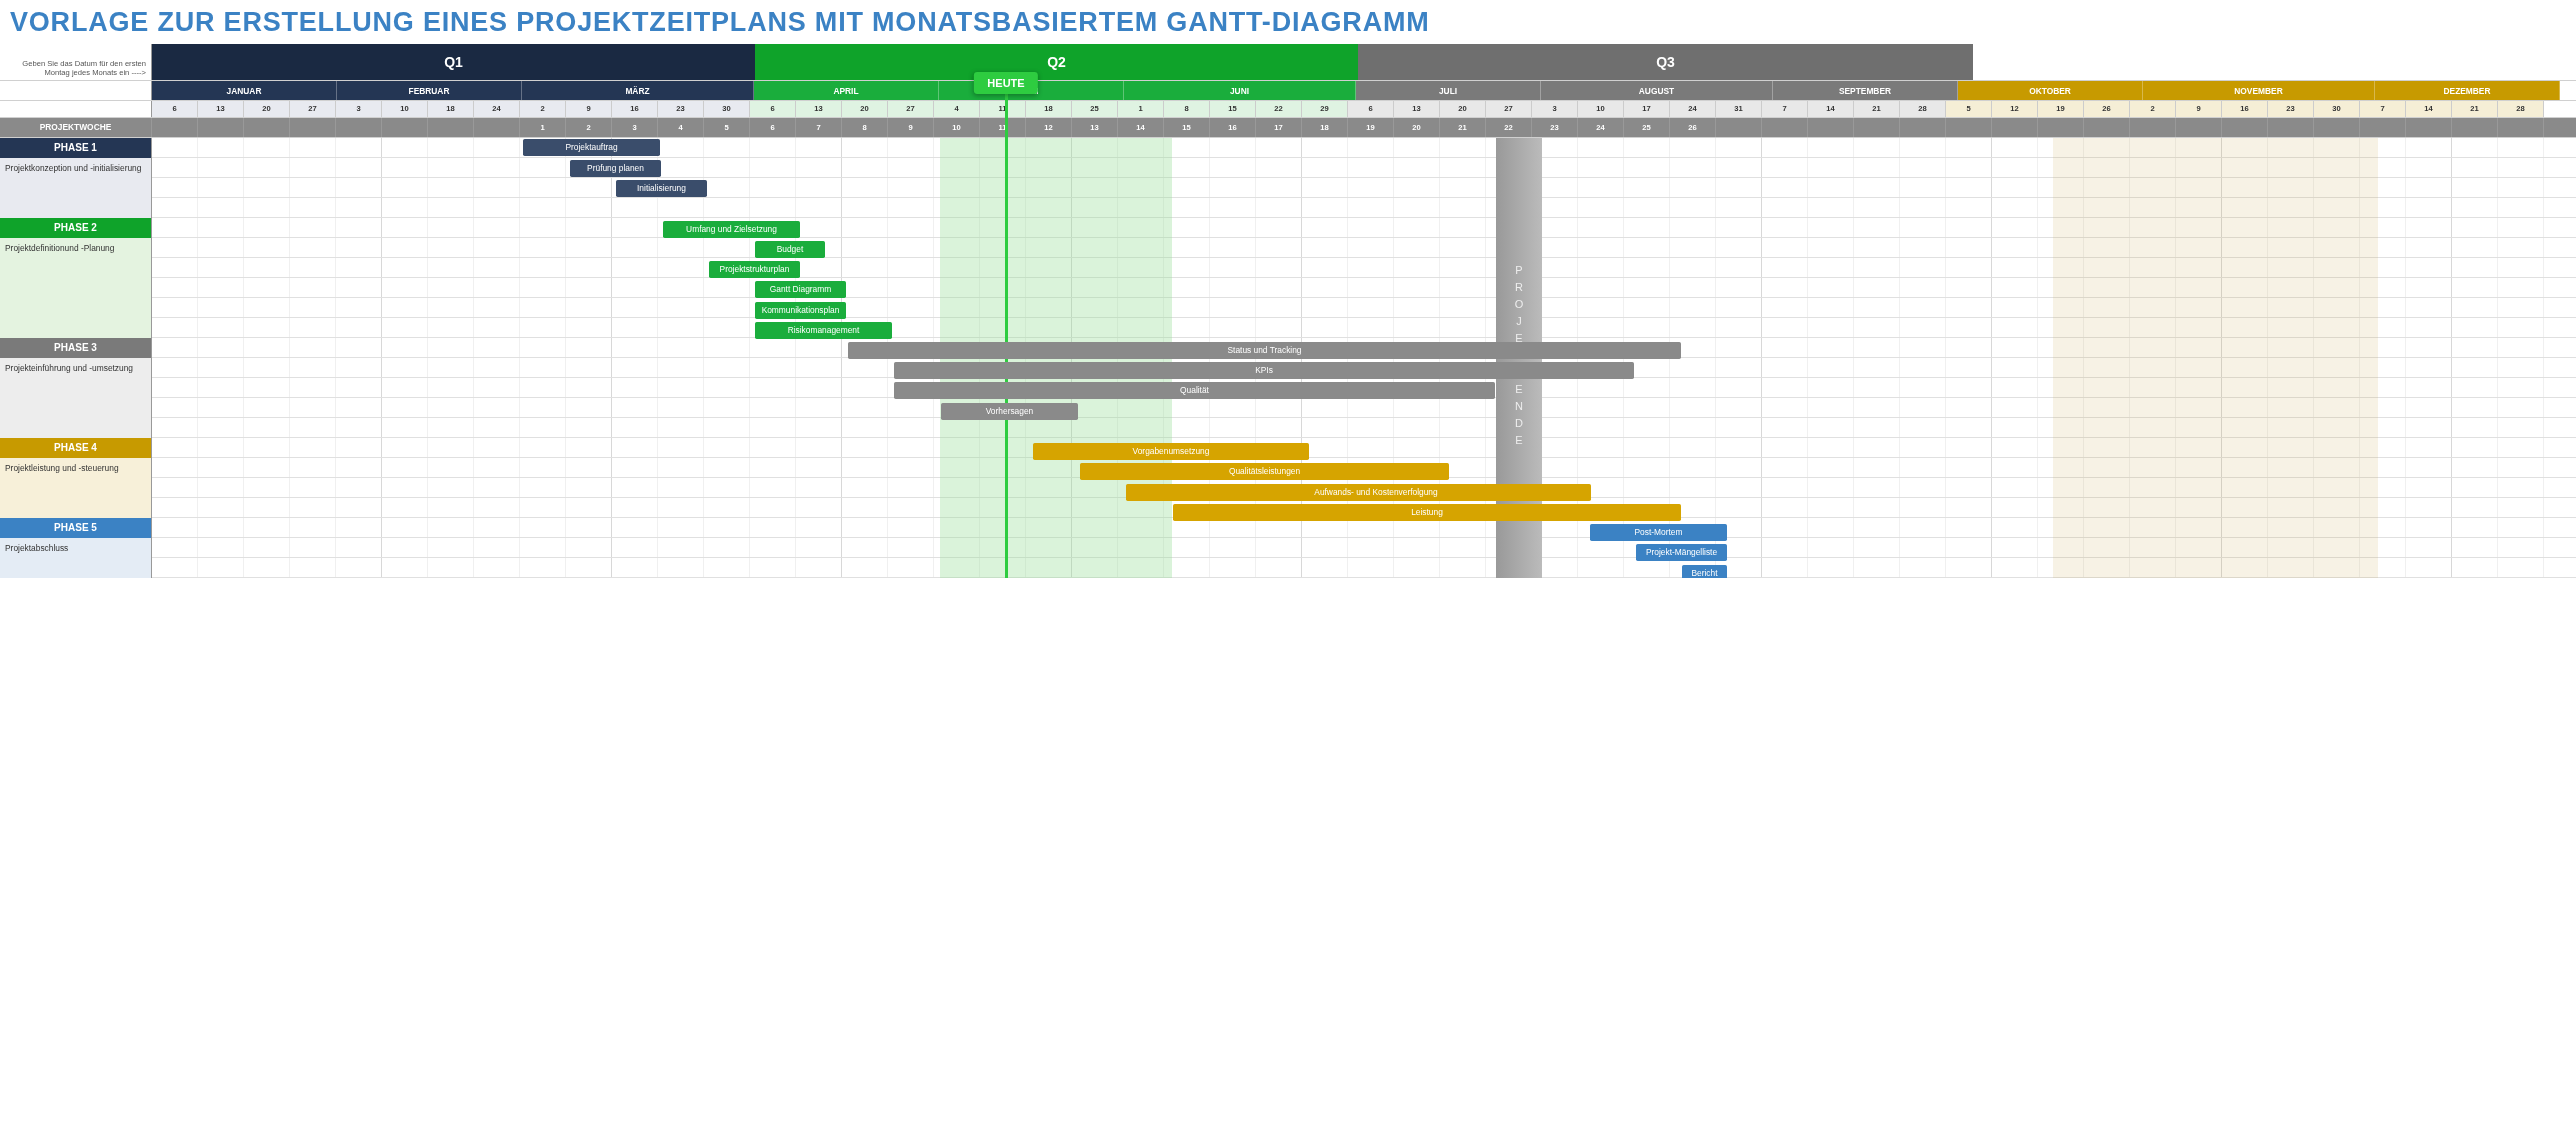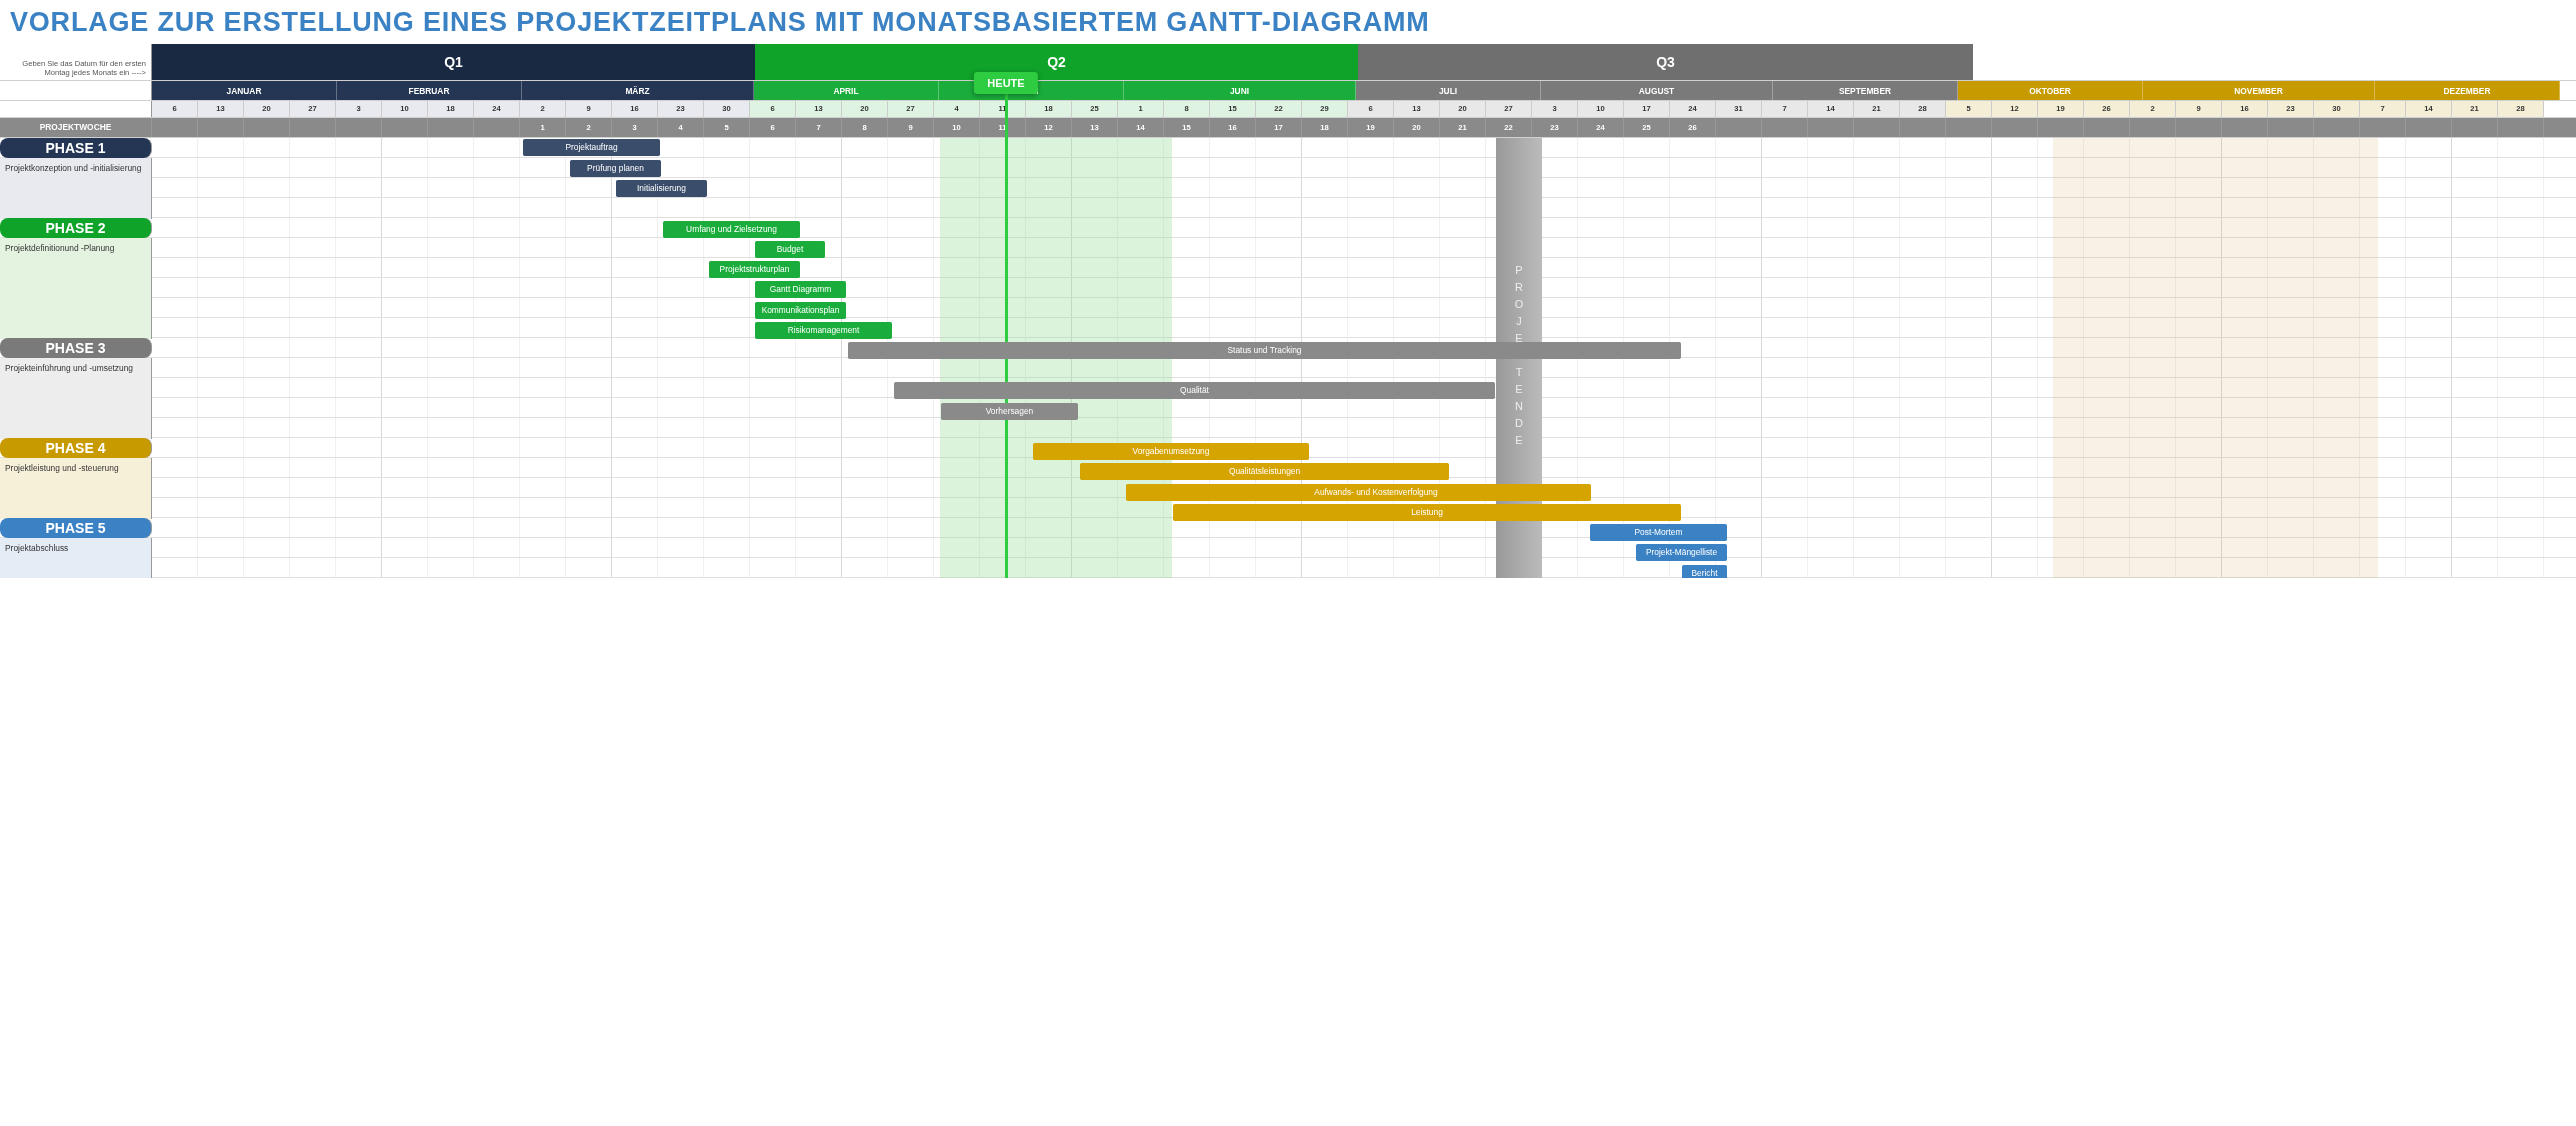--- a/index.html
+++ b/index.html
@@ -39,21 +39,21 @@
   .pwrow .sidecell { background: #8a8a8a; color: #fff; font-weight: bold; font-size: 8.4px; }
   .pwrow .pw { width: 46px; flex-shrink: 0; background: #8a8a8a; color: #fff; text-align: center; font-size: 7.6px; font-weight: bold; padding: 5px 0; border-right: 0.8px solid #999; }
 
   
   .bodygrid { position: relative; }
   .brow { display: flex; height: 20px; border-bottom: 0.8px solid #e0e0e0; }
   .brow .wcell { border-right: 0.8px solid #f0f0f0; }
   .brow .wcell:nth-child(5n+1) { border-right: 0.8px solid #d8d8d8; }
 
   
-  .phhead { font-weight: bold; color: #fff; font-size: 14px; height: 20px; border-radius: 8px; }
+  .phhead { font-weight: bold; color: #fff; font-size: 10px; height: 20px; }
   .ph1 { background: #243654; }
   .ph2 { background: #0fa32a; color:#fff; }
   .ph3 { background: #7a7a7a; }
   .ph4 { background: #c79a00; }
   .ph5 { background: #3b82c4; }
 
   
   .ph1bg { background: #e8eaf0; color:#333; }
   .ph2bg { background: #e4f3e0; color:#333; }
   .ph3bg { background: #ededed; color:#333; }
@@ -1448,20 +1448,21 @@
         <div class="bar bp1" style="top: 1.7px; left: 523px; width: 137px;">Projektauftrag</div>
         <div class="bar bp1" style="top: 22px; left: 570px; width: 91px;">Prüfung planen</div>
         <div class="bar bp1" style="top: 42px; left: 616px; width: 91px;">Initialisierung</div>
         <div class="bar bp2 t2" style="top: 83px; left: 663px; width: 137px; height: 17px;">Umfang und Zielsetzung</div>
         <div class="bar bp2" style="top: 103px; left: 755px; width: 70px;">Budget</div>
         <div class="bar bp2 t2" style="top: 123px; left: 709px; width: 91px; height: 17px;">Projektstrukturplan</div>
         <div class="bar bp2 t2" style="top: 143px; left: 755px; width: 91px; height: 17px;">Gantt Diagramm</div>
         <div class="bar bp2 t2" style="top: 164px; left: 755px; width: 91px; height: 17px;">Kommunikationsplan</div>
         <div class="bar bp2" style="top: 184px; left: 755px; width: 137px;">Risikomanagement</div>
         <div class="bar bp3" style="top: 204px; left: 848px; width: 833px;">Status und Tracking</div>
+        <div class="bar bp3" style="top: 224px; left: 894px; width: 740px;">KPIs</div>
         <div class="bar bp3" style="top: 244px; left: 894px; width: 601px;">Qualität</div>
         <div class="bar bp3" style="top: 265px; left: 941px; width: 137px;">Vorhersagen</div>
         <div class="bar bp4" style="top: 305px; left: 1033px; width: 276px;">Vorgabenumsetzung</div>
         <div class="bar bp4" style="top: 325px; left: 1080px; width: 369px;">Qualitätsleistungen</div>
         <div class="bar bp4" style="top: 346px; left: 1126px; width: 465px; padding-left: 40px;">Aufwands- und Kostenverfolgung</div>
         <div class="bar bp4" style="top: 366px; left: 1173px; width: 508px;">Leistung</div>
         <div class="bar bp5" style="top: 386px; left: 1590px; width: 137px;">Post-Mortem</div>
         <div class="bar bp5 t2" style="top: 406px; left: 1636px; width: 91px; height: 17px;">Projekt-Mängelliste</div>
         <div class="bar bp5" style="top: 427px; left: 1682px; width: 45px;">Bericht</div>
       </div>

